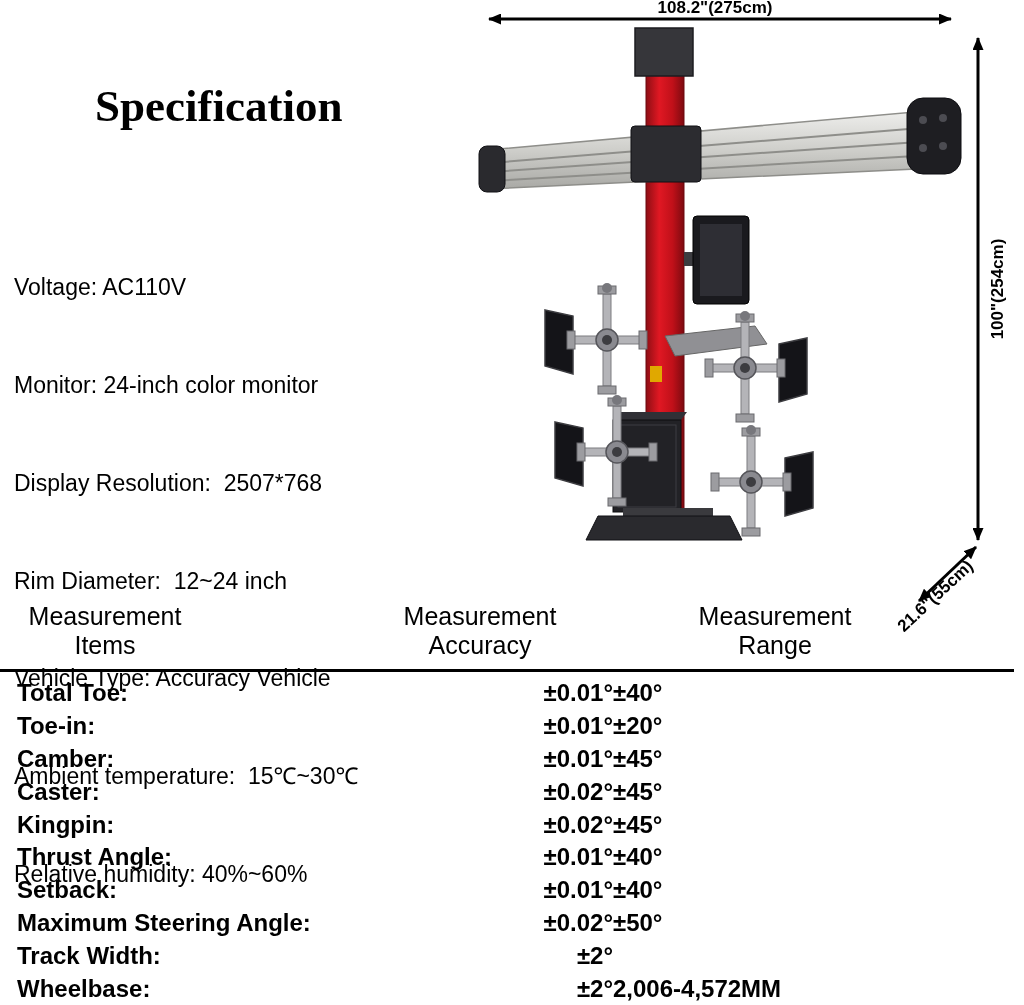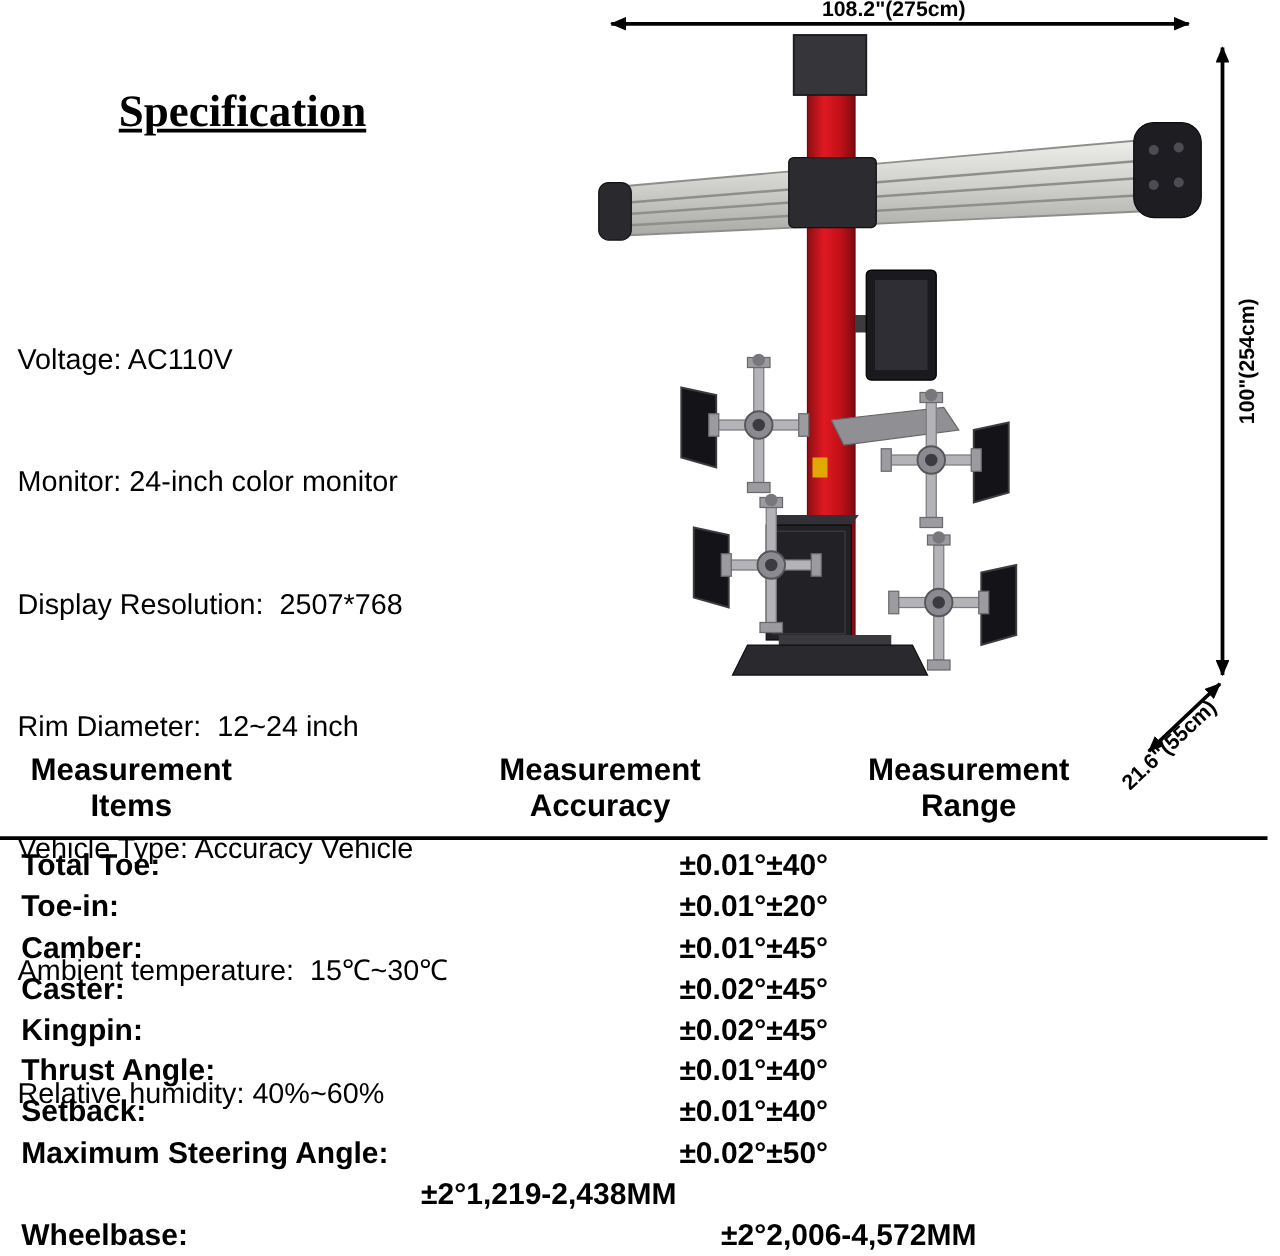--- a/index.html
+++ b/index.html
@@ -1,34 +1,33 @@
 <!DOCTYPE html>
 <html><head>
 <meta charset="utf-8">
 <style>
   html,body { margin:0; padding:0; background:#fff; }
   .canvas {
     position:relative; width:1024px; height:1005px; background:#ffffff;
     font-family:"Liberation Sans", sans-serif; color:#000; overflow:hidden;
   }
   .title {
-    position:absolute; left:95px; top:68px;
-    font-family:"Liberation Serif", serif; font-weight:bold; font-size:36px;
+    position:absolute; left:95px; top:80px;
+    font-family:"Liberation Serif", serif; font-weight:bold; font-size:45px;
     letter-spacing:0px;
-    text-decoration:underline;
   }
   .specs {
     position:absolute; left:14px; top:206px;
     font-size:23px; line-height:32.6px; white-space:pre; color:#000;
   }
   .machine-svg { position:absolute; left:455px; top:0; }
   .machine-svg text {
     font-family:"Liberation Sans", sans-serif; font-weight:700; font-size:17px; fill:#000;
   }
-  .th { position:absolute; font-weight:bold; font-size:25px; line-height:29px; text-align:center; }
+  .th { position:absolute; font-weight:normal; font-size:25px; line-height:29px; text-align:center; }
   .th-items    { left:0px;   width:210px; top:602px; }
   .th-accuracy { left:370px; width:220px; top:602px; }
   .th-range    { left:660px; width:230px; top:602px; }
   .rule { position:absolute; left:0; top:669px; width:1014px; height:3px; background:#000; }
   .rows { position:absolute; left:0; top:677px; width:1024px; }
   .row {
     display:grid; grid-template-columns:360px 240px 350px;
     height:32.8px; align-items:center;
     font-weight:bold; font-size:24px;padding-left:13px;
   }
@@ -206,22 +205,22 @@
       <span class="cell-item">Setback:</span>
       <span class="cell-acc">±0.01°</span>
       <span class="cell-range">±40°</span>
     </div>
     <div class="row">
       <span class="cell-item">Maximum Steering Angle:</span>
       <span class="cell-acc">±0.02°</span>
       <span class="cell-range">±50°</span>
     </div>
     <div class="row">
+      <span class="cell-item">Track Width:</span>
       <span class="cell-acc">±2°</span>
-      <span class="cell-range">1,219-2,438MM</span>
     </div>
     <div class="row">
       <span class="cell-item">Wheelbase:</span>
       <span class="cell-acc">±2°</span>
       <span class="cell-range">2,006-4,572MM</span>
     </div>
   </div>
 
 </div>
 

